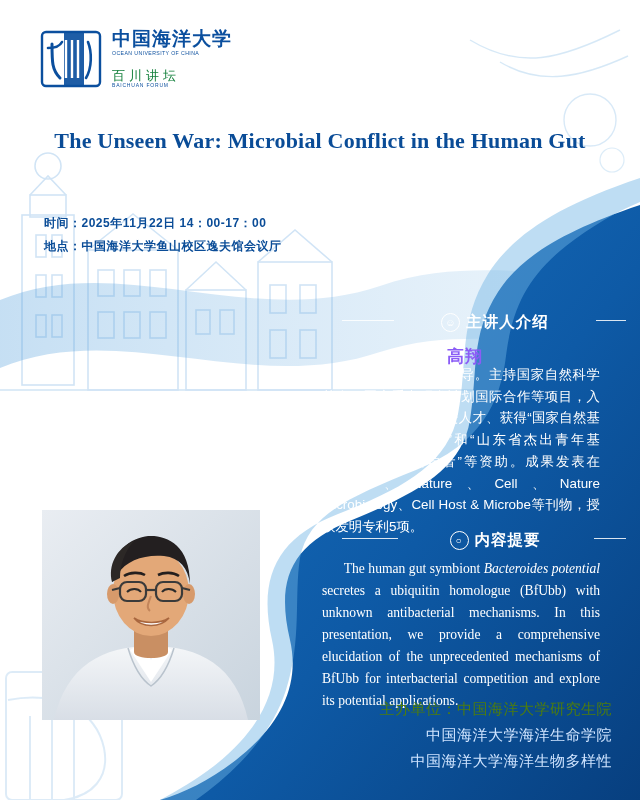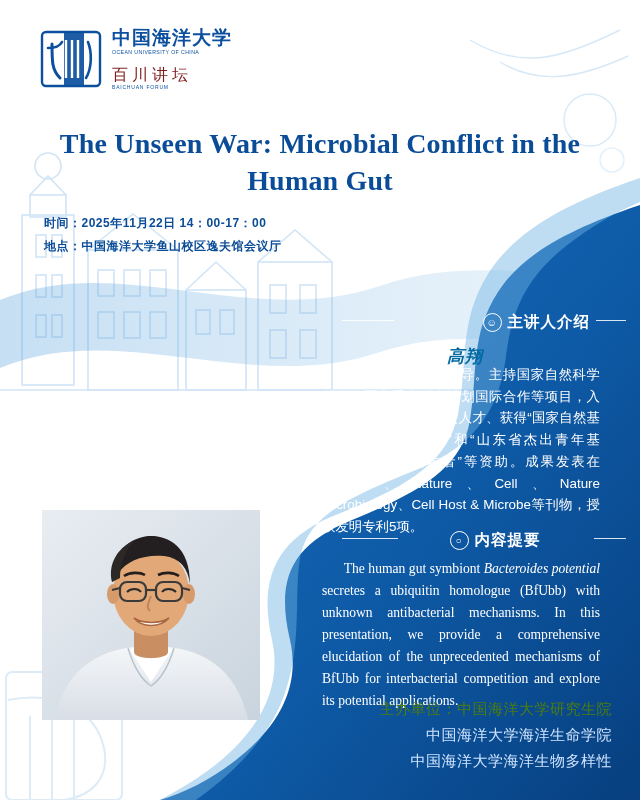--- a/index.html
+++ b/index.html
@@ -49,40 +49,40 @@
     color: #0b4f9e;
     letter-spacing: 1px;
   }
   .logo-en {
     font-size: 5.2px;
     color: #0b4f9e;
     letter-spacing: 0.4px;
     margin-top: 2px;
   }
   .logo-forum {
-    font-size: 16px;
-    color: #7f1d1d;
+    font-size: 13px;
+    color: #15803d;
     letter-spacing: 4px;
     margin-top: 12px;
   }
   .logo-forum-en {
     font-size: 5px;
     color: #0b4f9e;
     letter-spacing: 0.8px;
     margin-top: 1px;
   }
   
   .title {
     position: absolute;
     left: 40px;
     top: 126px;
     width: 560px;
     text-align: center;
     font-family: "Liberation Serif", serif;
-    font-size: 28px;
+    font-size: 22px;
     font-weight: bold;
     color: #0a4c97;
     line-height: 1.32;
     letter-spacing: 0.2px;
   }
   
   .meta {
     position: absolute;
     left: 44px;
     top: 212px;
@@ -104,44 +104,42 @@
     gap: 6px;
     color: #ffffff;
     font-size: 15.5px;
     font-weight: bold;
     letter-spacing: 1px;
   }
   .head-speaker {
     left: 400px;
     top: 312px;
     width: 190px;
-    justify-content: flex-end;
   }
   .head-abstract {
     left: 400px;
     top: 530px;
     width: 190px;
   }
   .head-rule {
     position: absolute;
     height: 1px;
     background: #ffffff;
     opacity: 0.85;
   }
   .speaker-name {
     position: absolute;
     left: 330px;
     top: 345px;
     width: 270px;
     text-align: center;
-    color: #0369a1;
+    color: #8b5cf6;
     font-size: 17px;
     font-weight: bold;
     letter-spacing: 1px;
-    font-style: italic;
   }
   .speaker-bio {
     position: absolute;
     left: 322px;
     top: 364px;
     width: 278px;
     color: #ffffff;
     font-size: 13.4px;
     line-height: 1.62;
     text-align: justify;

